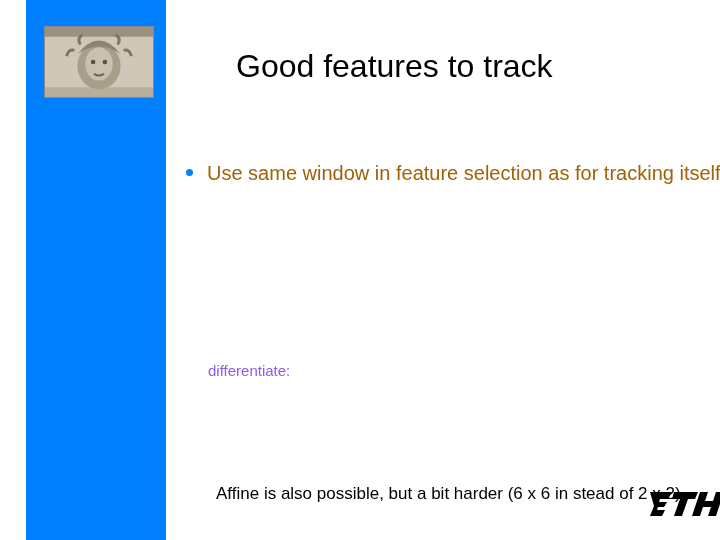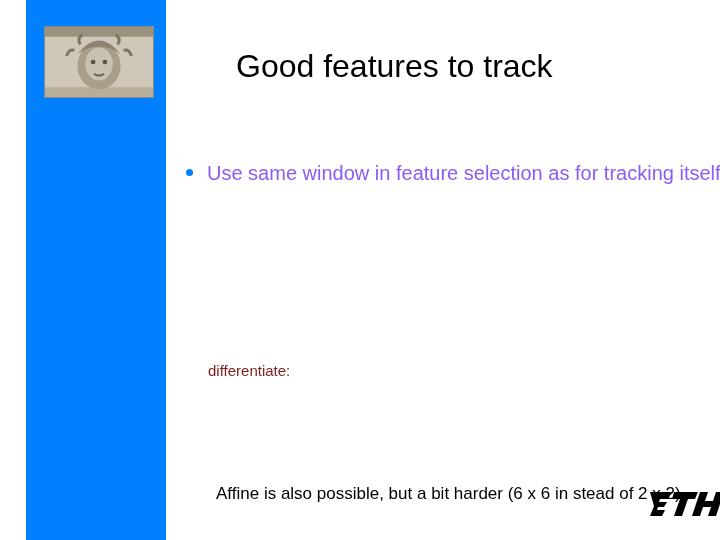--- a/index.html
+++ b/index.html
@@ -5,22 +5,22 @@
   * { margin: 0; padding: 0; box-sizing: border-box; }
   html, body { width: 720px; height: 540px; overflow: hidden; font-family: Verdana, Arial, sans-serif; background: #fff; }
   .slide { position: relative; width: 720px; height: 540px; background: #fff; margin-left: 26px; }
   .sidebar { position: absolute; left: 0; top: 0; width: 140px; height: 540px; background: #0080ff; }
   .logo { position: absolute; left: 18px; top: 26px; width: 110px; height: 72px; background: #d9d2c5; border: 1px solid #888; overflow: hidden; }
   .logo svg { width: 100%; height: 100%; display: block; }
   .title { position: absolute; left: 210px; top: 48px; font-size: 32px; color: #000; font-weight: 400; }
   .bullets { position: absolute; left: 160px; top: 160px; right: 20px; }
   .bullet { display: flex; align-items: flex-start; margin-bottom: 56px; }
   .dot { width: 7px; height: 7px; border-radius: 50%; background: #0080ff; margin-top: 9px; margin-right: 14px; flex-shrink: 0; }
-  .btext { font-size: 20px; color: #8b5cf6; line-height: 1.3; }
-  .sub { position: absolute; left: 182px; top: 362px; font-size: 15px; color: #7f1d1d; }
+  .btext { font-size: 20px; color: #a16207; line-height: 1.3; }
+  .sub { position: absolute; left: 182px; top: 362px; font-size: 15px; color: #8b5cf6; }
   .foot { position: absolute; left: 190px; top: 484px; font-size: 17px; color: #000; white-space: nowrap; }
   .ethlogo { position: absolute; right: 18px; bottom: 24px; }
   .ethlogo svg { width: 78px; height: 24px; display: block; }
 </style>
 </head>
 <body>
 
 <div class="slide">
   <div class="sidebar"></div>
 

